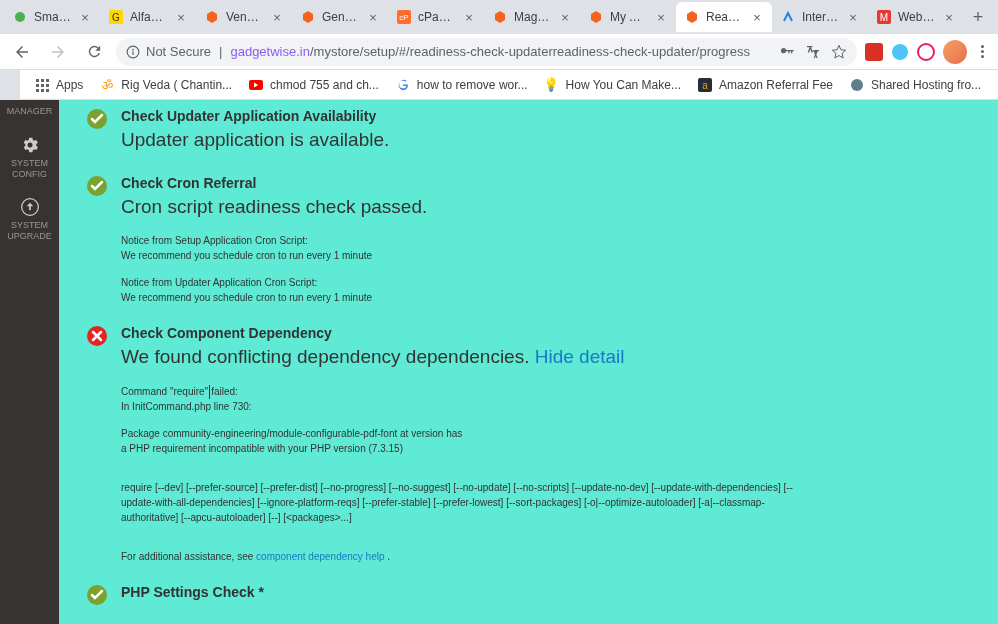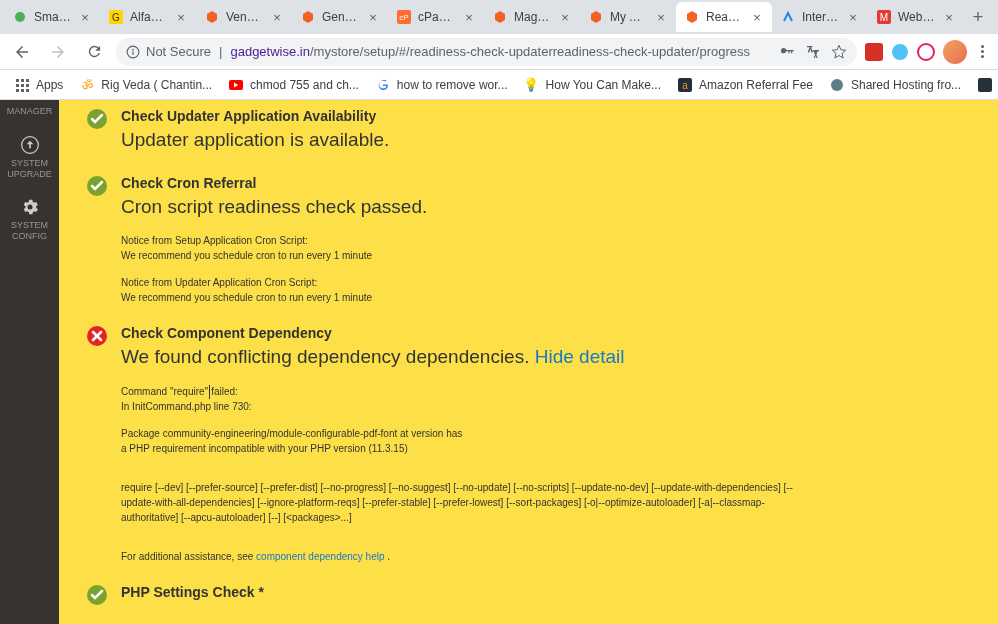--- a/index.html
+++ b/index.html
@@ -13,40 +13,40 @@
     .tab-favicon { width: 16px; height: 16px; flex-shrink: 0; display: flex; align-items: center; justify-content: center; }
     .tab-title { overflow: hidden; text-overflow: ellipsis; flex: 1; min-width: 0; }
     .tab-close { width: 14px; height: 14px; display: flex; align-items: center; justify-content: center; color: #5f6368; font-size: 13px; flex-shrink: 0; }
     .new-tab { width: 28px; height: 28px; display: flex; align-items: center; justify-content: center; color: #5f6368; font-size: 18px; }
 
     .url-bar-row { background: #fff; height: 36px; display: flex; align-items: center; padding: 0 8px; gap: 8px; border-bottom: 1px solid #dadce0; }
     .nav-btn { width: 28px; height: 28px; display: flex; align-items: center; justify-content: center; color: #5f6368; border-radius: 50%; }
     .nav-btn.disabled { color: #bdc1c6; }
     .url-bar { flex: 1; height: 28px; background: #f1f3f4; border-radius: 14px; display: flex; align-items: center; padding: 0 10px; gap: 8px; font-size: 13px; }
     .url-prefix { color: #5f6368; display: flex; align-items: center; gap: 6px; text-align: right; }
-    .url-text { color: #4c1d95; }
+    .url-text { color: #8b5cf6; }
     .url-path { color: #5f6368; }
     .url-icons { display: flex; align-items: center; gap: 10px; margin-left: auto; }
     .toolbar-icons { display: flex; align-items: center; gap: 8px; }
     .avatar { width: 24px; height: 24px; border-radius: 50%; background: linear-gradient(135deg, #f4a261, #e76f51); }
     .menu-dots { display: flex; flex-direction: column; gap: 2px; padding: 0 6px; }
     .menu-dots span { width: 3px; height: 3px; background: #5f6368; border-radius: 50%; }
 
-    .bookmarks-bar { background: #fff; height: 30px; display: flex; align-items: center; padding: 0 8px; gap: 4px; border-bottom: 1px solid #dadce0; font-size: 12px; }
+    .bookmarks-bar { background: #fff; height: 30px; display: flex; align-items: center; padding: 0 8px; gap: 4px; border-bottom: 1px solid #dadce0; font-size: 12px; margin-left: 20px; }
     .bookmark { display: flex; align-items: center; gap: 6px; padding: 4px 6px; color: #3c4043; white-space: nowrap; }
     .bookmark-favicon { width: 16px; height: 16px; display: flex; align-items: center; justify-content: center; }
 
     
     .app { display: flex; height: calc(624px - 100px); }
     .sidebar { width: 59px; background: #373330; display: flex; flex-direction: column; align-items: center; padding-top: 4px; }
     .sidebar-item { width: 100%; padding: 8px 2px 10px; text-align: center; color: #989693; font-size: 9px; line-height: 1.2; cursor: pointer; }
     .sidebar-icon { font-size: 18px; color: #cfccc8; margin-bottom: 3px; display: block; }
     .sidebar-label { display: block; }
 
-    .content { flex: 1; background: #fde047; overflow-y: auto; padding: 8px 8px 20px 28px; }
+    .content { flex: 1; background: #5eead4; overflow-y: auto; padding: 8px 8px 20px 28px; }
     .check-item { display: flex; gap: 14px; margin-bottom: 20px; padding-right: 20px; }
     .status-icon { width: 20px; height: 20px; flex-shrink: 0; margin-top: 1px; }
     .check-body { flex: 1; }
     .check-title { font-weight: 600; font-size: 14px; color: #333; margin-bottom: 2px; }
     .check-desc { font-size: 19px; color: #333; line-height: 1.5; }
     .check-notice { font-size: 10px; color: #333; margin-top: 12px; line-height: 1.5; }
     .link { color: #1979c3; cursor: pointer; }
     .cursor-caret { display: inline-block; width: 0; height: 14px; border-left: 1px solid #333; vertical-align: middle; margin: 0 1px; }
 
     svg { display: block; }
@@ -284,33 +284,33 @@
 </div>
 
 <div class="app">
   <div class="sidebar">
     <div class="sidebar-item" style="padding-top:2px">
       <span class="sidebar-label">MANAGER</span>
     </div>
     <div class="sidebar-item">
       <span class="sidebar-icon">
         <svg width="20" height="20" viewBox="0 0 24 24" style="margin:0 auto">
-            <circle cx="12" cy="12" r="10" fill="none" stroke="#cfccc8" stroke-width="1.5"></circle>
-            <path d="M12 7l-4 4h3v5h2v-5h3z" fill="#cfccc8"></path>
+            <path d="M19.4 13l.1-1-.1-1 2-1.6-2-3.4-2.4.9a7 7 0 0 0-1.7-1l-.4-2.5h-4l-.4 2.5a7 7 0 0 0-1.7 1l-2.4-.9-2 3.4L6.5 11l-.1 1 .1 1-2 1.6 2 3.4 2.4-.9a7 7 0 0 0 1.7 1l.4 2.5h4l.4-2.5a7 7 0 0 0 1.7-1l2.4.9 2-3.4zM12 15a3 3 0 1 1 0-6 3 3 0 0 1 0 6z" fill="#cfccc8"></path>
           </svg>
       </span>
-      <span class="sidebar-label">SYSTEM UPGRADE</span>
+      <span class="sidebar-label">SYSTEM CONFIG</span>
     </div>
     <div class="sidebar-item">
       <span class="sidebar-icon">
         <svg width="20" height="20" viewBox="0 0 24 24" style="margin:0 auto">
-            <path d="M19.4 13l.1-1-.1-1 2-1.6-2-3.4-2.4.9a7 7 0 0 0-1.7-1l-.4-2.5h-4l-.4 2.5a7 7 0 0 0-1.7 1l-2.4-.9-2 3.4L6.5 11l-.1 1 .1 1-2 1.6 2 3.4 2.4-.9a7 7 0 0 0 1.7 1l.4 2.5h4l.4-2.5a7 7 0 0 0 1.7-1l2.4.9 2-3.4zM12 15a3 3 0 1 1 0-6 3 3 0 0 1 0 6z" fill="#cfccc8"></path>
+            <circle cx="12" cy="12" r="10" fill="none" stroke="#cfccc8" stroke-width="1.5"></circle>
+            <path d="M12 7l-4 4h3v5h2v-5h3z" fill="#cfccc8"></path>
           </svg>
       </span>
-      <span class="sidebar-label">SYSTEM CONFIG</span>
+      <span class="sidebar-label">SYSTEM UPGRADE</span>
     </div>
   </div>
 
   <div class="content">
 
     <div class="check-item">
       <div class="status-icon">
         <svg width="20" height="20" viewBox="0 0 20 20">
             <circle cx="10" cy="10" r="10" fill="#79a22e"></circle>
             <path d="M5 10l3 3 7-7" stroke="#fff" stroke-width="2.5" fill="none" stroke-linecap="round"></path>
@@ -354,21 +354,21 @@
         <div class="check-title">Check Component Dependency</div>
         <div class="check-desc">
           <span>We found conflicting dependency dependencies. </span><span class="link">Hide detail</span>
         </div>
         <div class="check-notice">
           <div>Command "require"<span class="cursor-caret"></span>failed:</div>
           <div>In InitCommand.php line 730:</div>
         </div>
         <div class="check-notice">
           <div>Package community-engineering/module-configurable-pdf-font at version has</div>
-          <div>a PHP requirement incompatible with your PHP version (11.3.15)</div>
+          <div>a PHP requirement incompatible with your PHP version (7.3.15)</div>
         </div>
         <div class="check-notice" style="margin-top:24px;max-width:700px">require [--dev] [--prefer-source] [--prefer-dist] [--no-progress] [--no-suggest] [--no-update] [--no-scripts] [--update-no-dev] [--update-with-dependencies] [--update-with-all-dependencies] [--ignore-platform-reqs] [--prefer-stable] [--prefer-lowest] [--sort-packages] [-o|--optimize-autoloader] [-a|--classmap-authoritative] [--apcu-autoloader] [--] [&lt;packages&gt;...]</div>
         <div class="check-notice" style="margin-top:24px">
           <span>For additional assistance, see </span><span class="link">component dependency help</span><span> .</span>
         </div>
       </div>
     </div>
 
     <div class="check-item">
       <div class="status-icon">

